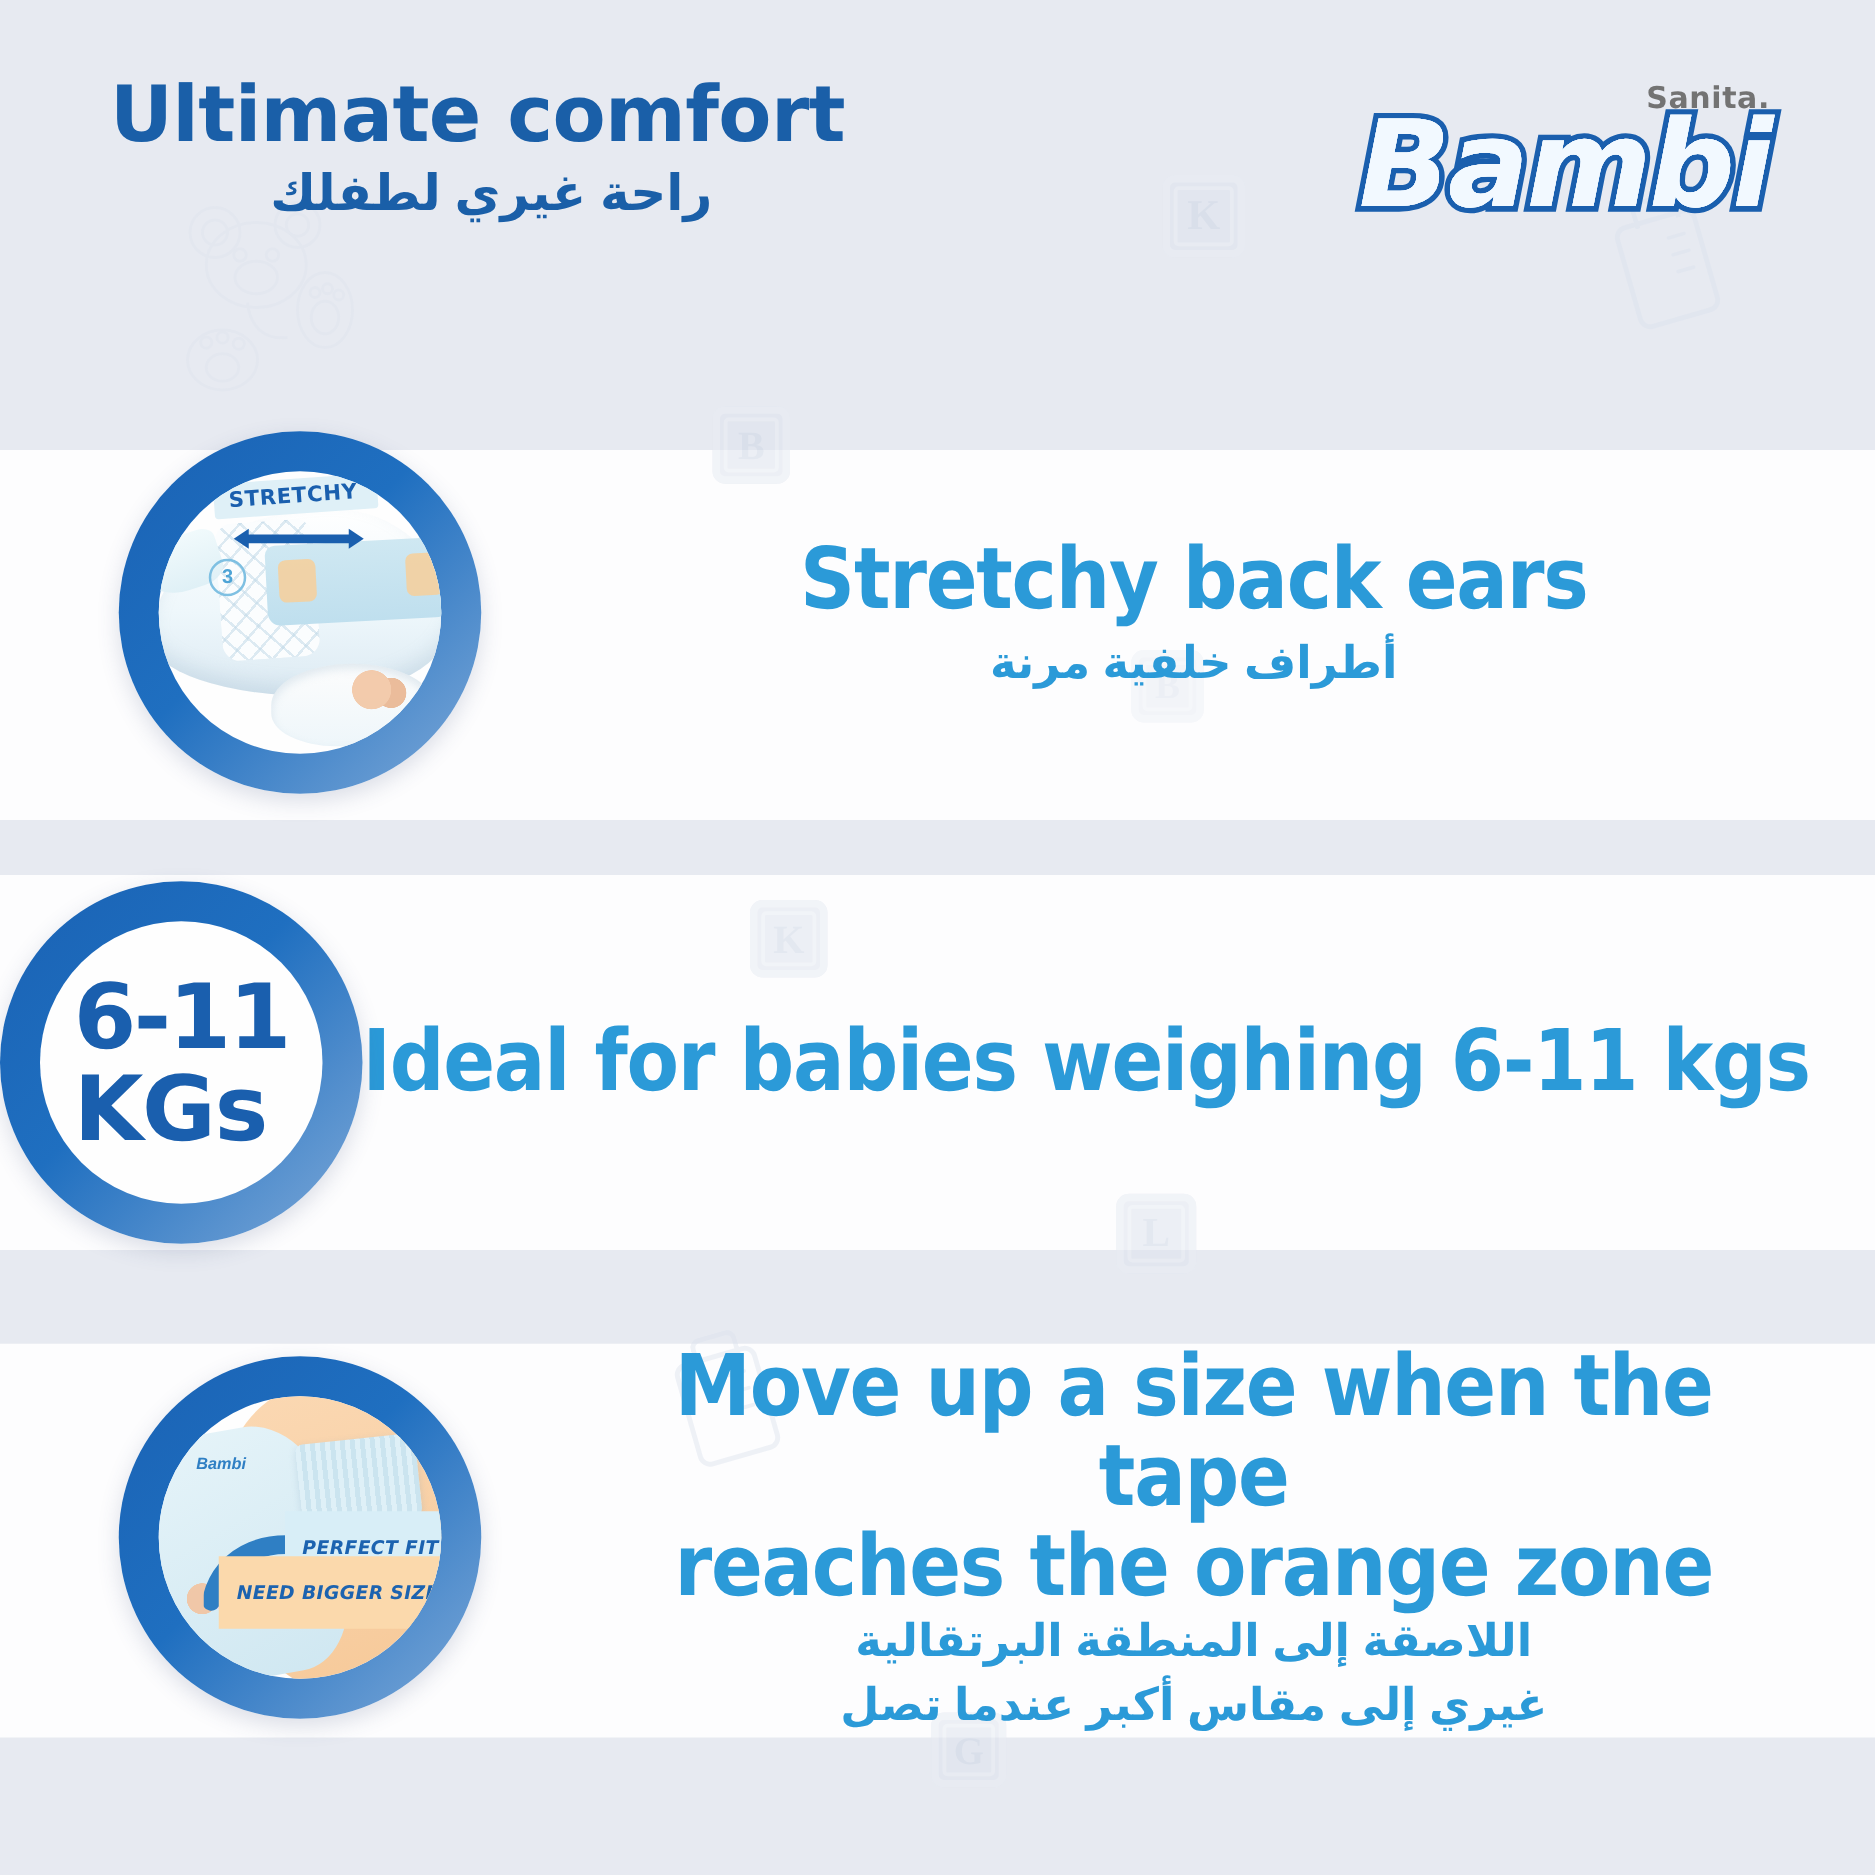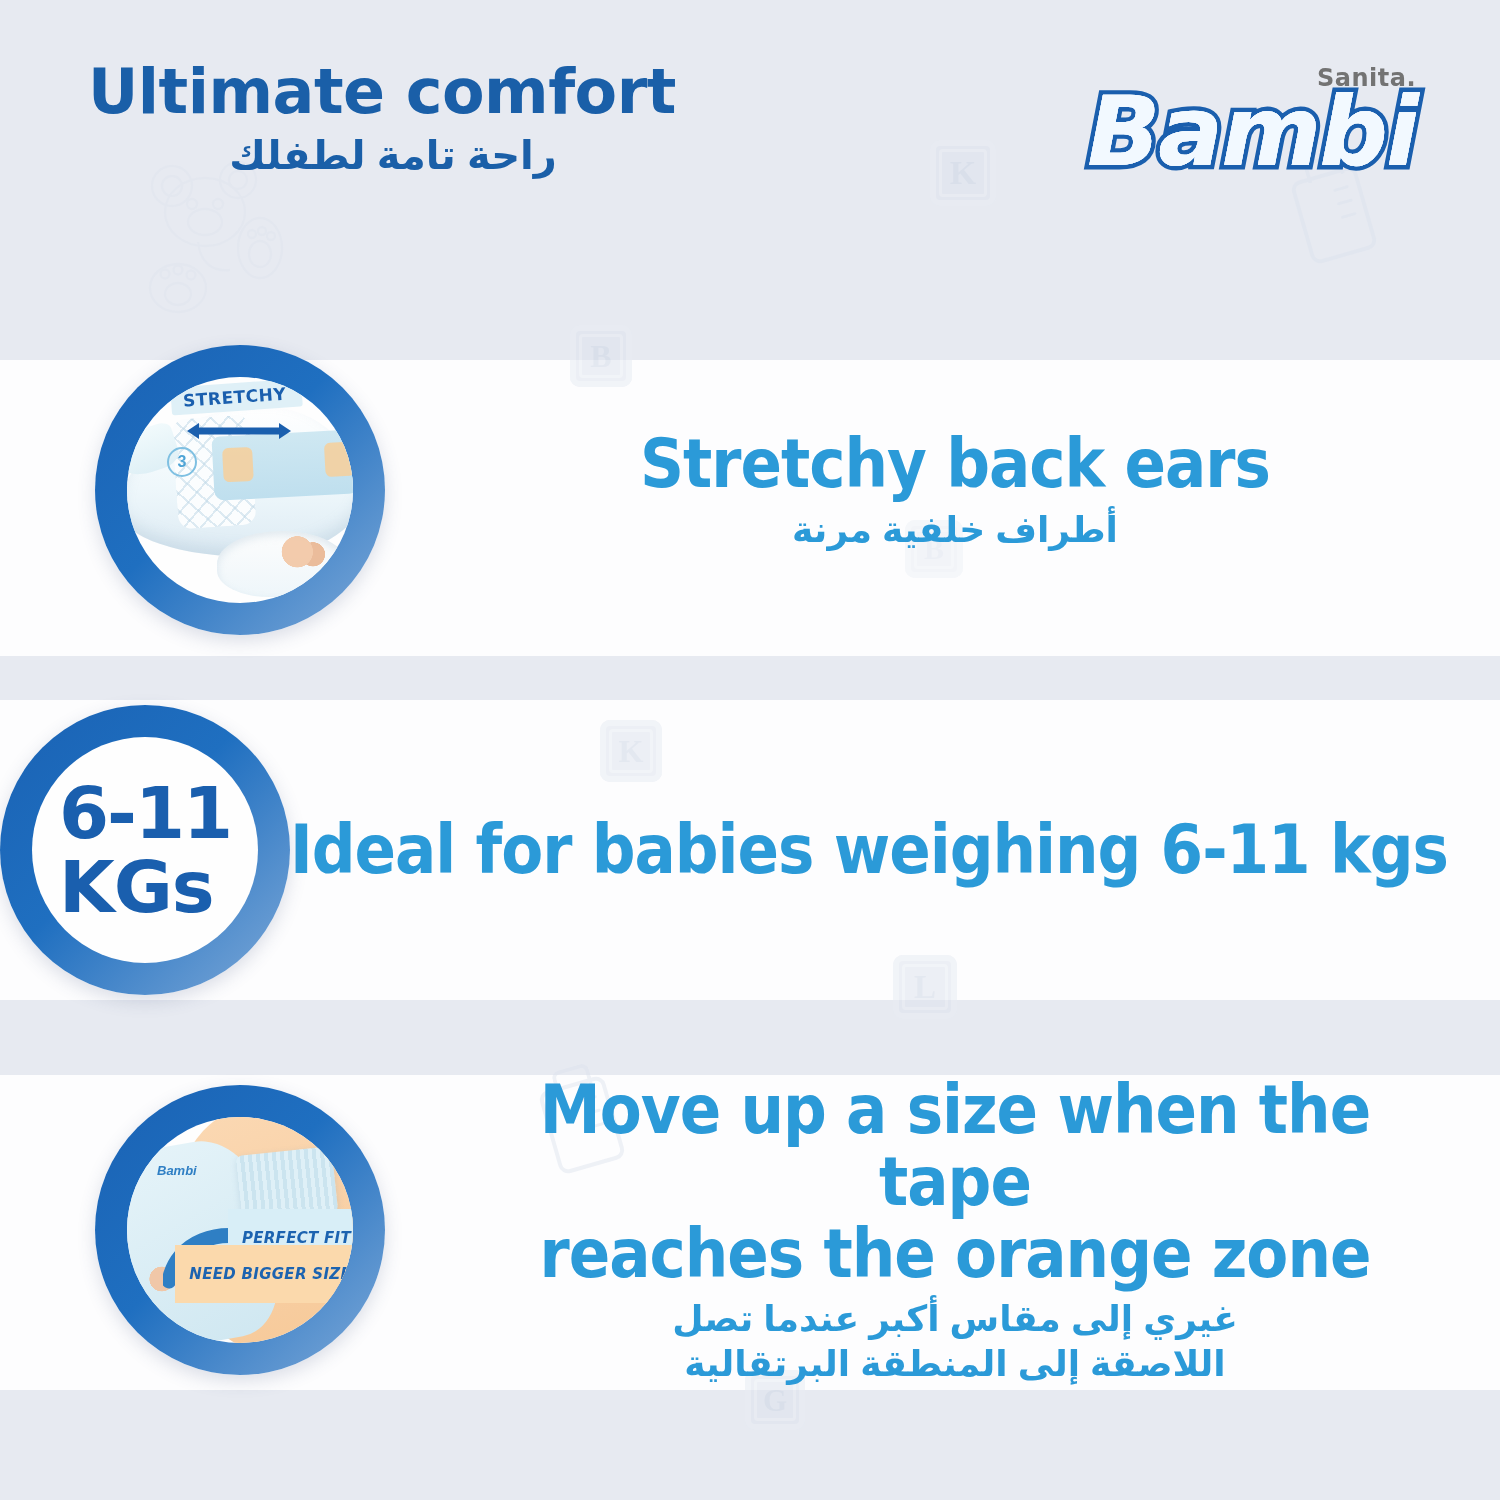--- a/index.html
+++ b/index.html
@@ -325,21 +325,21 @@
       </div>
   </div>
   <div class="wm" style="left:905px;top:520px;opacity:.35;">
     <div class="block" style="width:58px;height:58px;">
         <span style="font-size:30px;">B</span>
       </div>
   </div>
 
   <div class="title-wrap">
     <div class="title-en">Ultimate comfort</div>
-    <div class="title-ar">راحة تامة لطفلك</div>
+    <div class="title-ar">راحة غيري لطفلك</div>
   </div>
 
   <div class="logo">
     <div class="sanita">Sanita.</div>
     <div class="bambi">Bambi</div>
     <div class="bambi-fill">Bambi</div>
   </div>
 
   <div class="row r1">
     <div class="badge-col">
@@ -410,18 +410,18 @@
             <div class="tag-fit">PERFECT FIT</div>
             <div class="tag-sep"></div>
             <div class="tag-big">NEED BIGGER SIZE</div>
           </div>
         </div>
       </div>
     </div>
     <div class="text-col">
       <div class="feat-en wrap">Move up a size when the tape</div>
       <div class="feat-en wrap">reaches the orange zone</div>
+      <div class="feat-ar" style="margin-top:0">اللاصقة إلى المنطقة البرتقالية</div>
       <div class="feat-ar">غيري إلى مقاس أكبر عندما تصل</div>
-      <div class="feat-ar" style="margin-top:0">اللاصقة إلى المنطقة البرتقالية</div>
     </div>
   </div>
 
 </div>
 
 </body></html>

